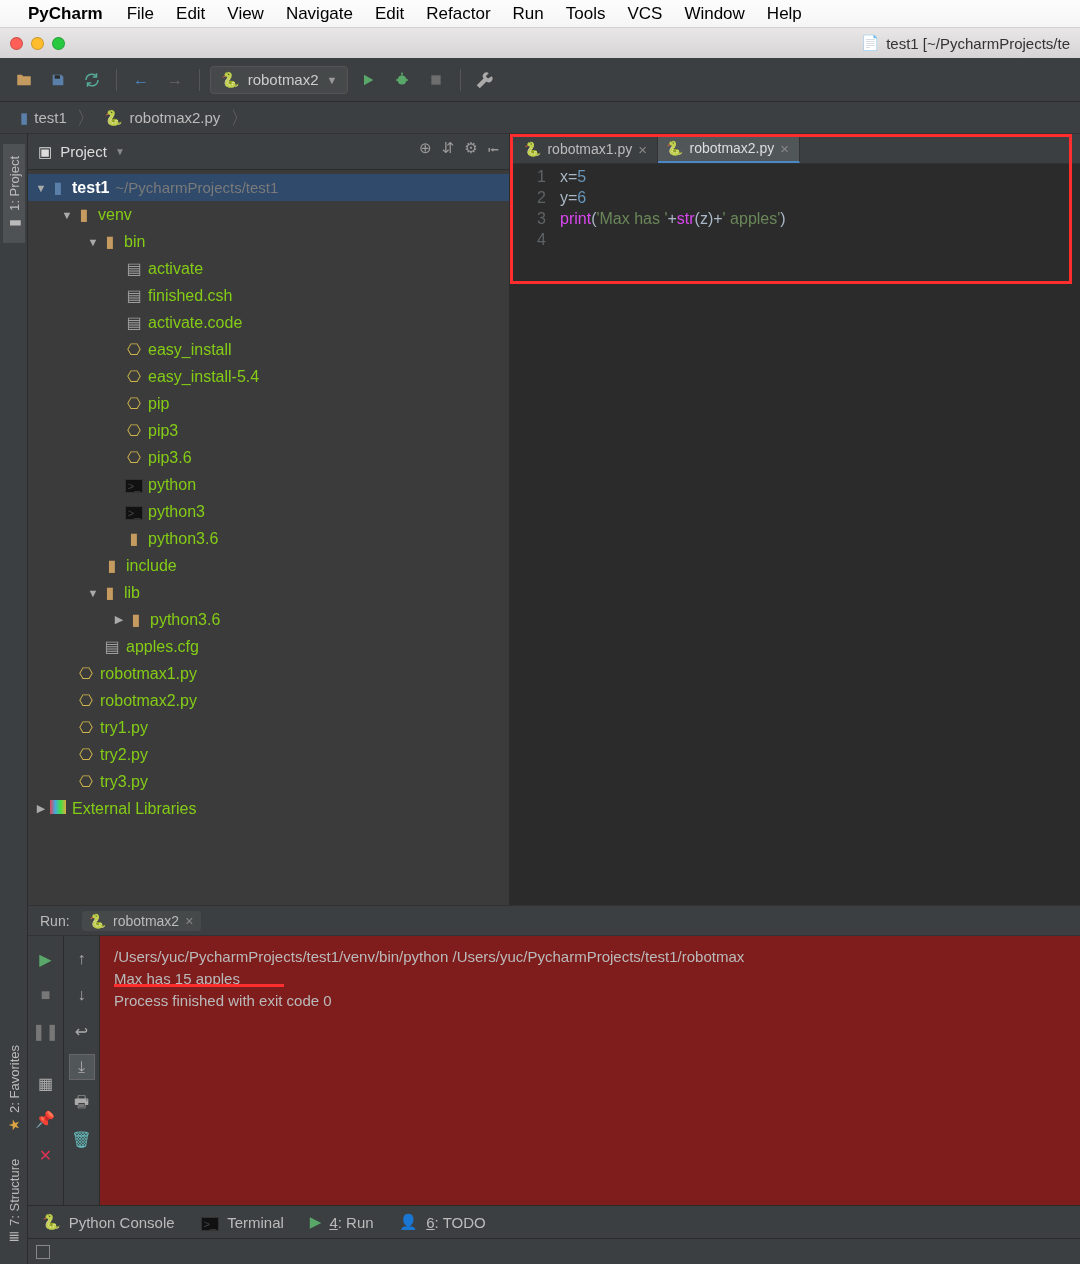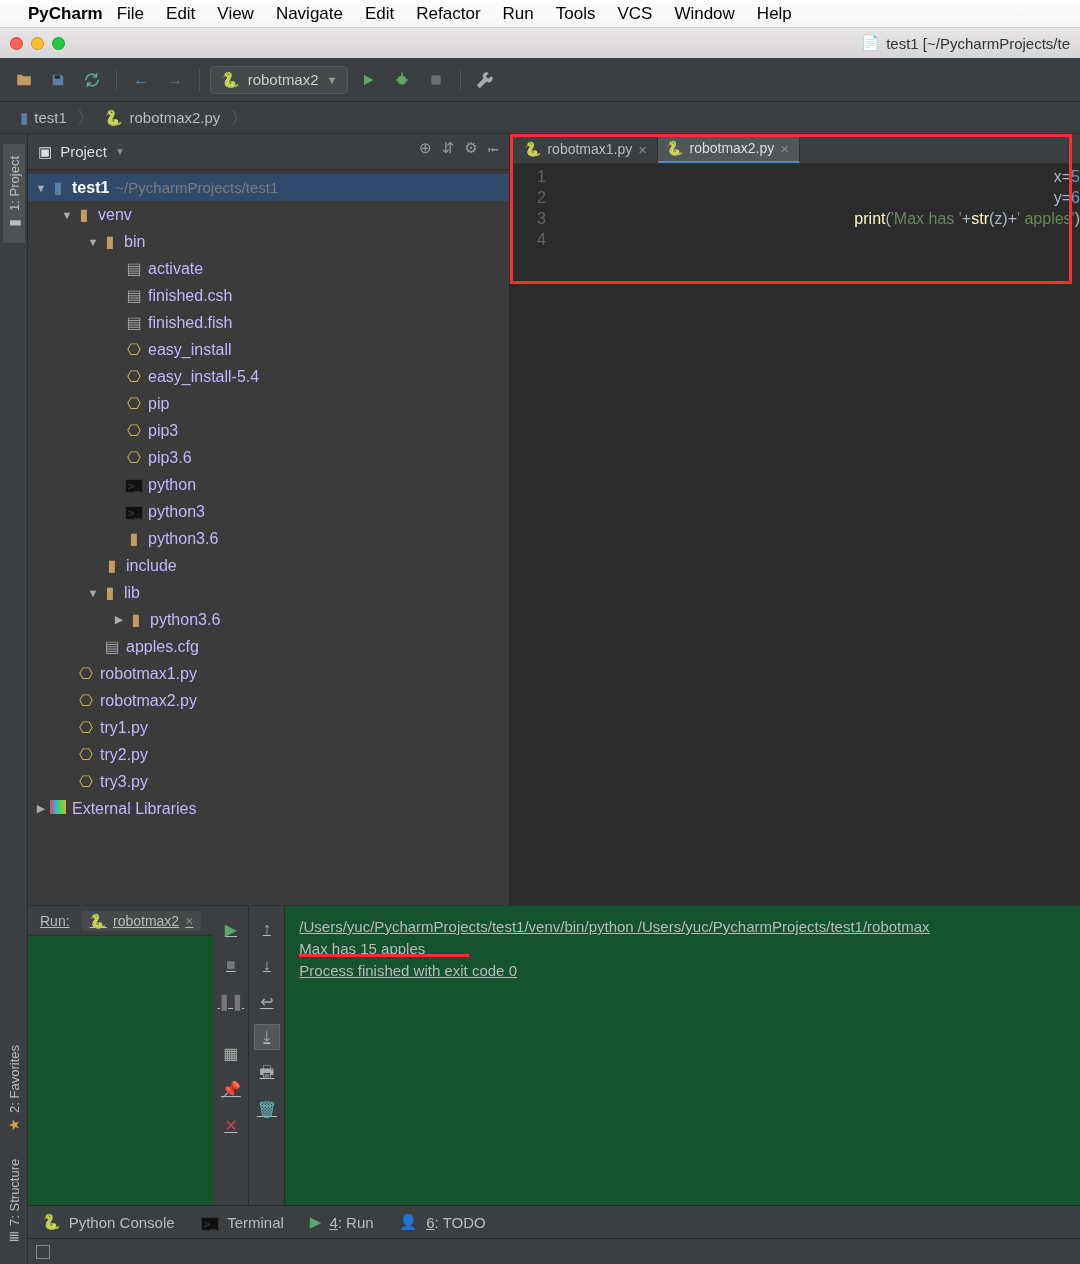--- a/index.html
+++ b/index.html
@@ -1,21 +1,21 @@
 <!DOCTYPE html>
 <html><head>
 <meta charset="utf-8">
 <style>
 * { margin: 0; padding: 0; box-sizing: border-box; font-family: -apple-system, "Helvetica Neue", Arial, sans-serif; }
 body { background: #3c3f41; color: #bbb; width: 1080px; height: 1264px; overflow: hidden; display: flex; flex-direction: column; }
 
 
 .mac-menubar { height: 28px; background: linear-gradient(#fdfdfd, #f5f5f5); display: flex; align-items: center; padding: 0 14px; font-size: 17px; color: #000; border-bottom: 1px solid #d0d0d0; }
 .mac-menubar .apple { font-size: 18px; margin-right: 14px; }
-.mac-menubar .app-name { font-weight: 700; margin-right: 14px; }
+.mac-menubar .app-name { font-weight: 700; margin-right: 24px; }
 .mac-menubar .menu-item { margin-right: 22px; cursor: default; }
 
 
 .titlebar { height: 30px; background: linear-gradient(#e8e6e6, #d6d4d4); display: flex; align-items: center; padding: 0 10px; position: relative; font-size: 15px; color: #333; }
 .traffic { display: flex; gap: 8px; }
 .traffic .dot { width: 13px; height: 13px; border-radius: 50%; border: 1px solid rgba(0,0,0,0.2); }
 .dot.red { background: #ff5f57; }
 .dot.yellow { background: #ffbd2e; }
 .dot.green { background: #28c940; }
 .titlebar .title-right { margin-left: auto; display: flex; align-items: center; gap: 6px; }
@@ -40,50 +40,50 @@
 
 .project-pane { width: 482px; background: #3b3b3b; display: flex; flex-direction: column; border-right: 1px solid #2b2b2b; }
 .project-header { height: 36px; background: #3c3f41; display: flex; align-items: center; padding: 0 10px; font-size: 15px; color: #ddd; border-bottom: 1px solid #2b2b2b; }
 .project-header .lbl { display: flex; align-items: center; gap: 8px; }
 .project-header .right { margin-left: auto; display: flex; gap: 10px; color: #999; }
 .tree { flex: 1; overflow: auto; font-size: 16px; padding: 4px 0; }
 .tree-row { display: flex; align-items: center; height: 27px; padding-left: 8px; white-space: nowrap; }
 .tree-row.selected { background: #2f4a6b; color: #fff; }
 .tree-row .arrow { width: 14px; color: #aaa; font-size: 11px; text-align: center; }
 .tree-row .ico { width: 20px; text-align: center; margin-right: 4px; }
-.tree-row .name { color: #c4b5fd; }
+.tree-row .name { color: #84cc16; }
 .tree-row .path { color: #7a7a7a; margin-left: 6px; font-size: 15px; }
 .folder-ico { color: #c69b5f; }
 .folder-blue { color: #5a7fa8; }
 .file-ico { color: #9e9e9e; }
 .py-ico { color: #cfb54b; }
 .term-ico { color: #444; background:#111; padding:0 2px; font-size:11px; border:1px solid #333;}
 .libs-ico { background: linear-gradient(90deg,#d45,#4ad,#4d4,#da4); width:16px; height:14px; display:inline-block; }
 
 .editor-pane { flex: 1; background: #2b2b2b; display: flex; flex-direction: column; position: relative; }
 .editor-tabs { height: 30px; display: flex; align-items: flex-end; background: #3c3f41; border-bottom: 1px solid #323232; padding-left: 6px; }
 .ed-tab { display: flex; align-items: center; height: 28px; padding: 0 10px 0 8px; font-size: 14px; color: #bbb; gap: 6px; border-right: 1px solid #323232; }
 .ed-tab.active { background: #515658; color: #ddd; border-bottom: 2px solid #4a88c7; }
 .ed-tab .close { color: #888; font-size: 15px; }
 .code-area { display: flex; flex: 1; font-family: "Menlo", "Consolas", monospace; font-size: 16px; line-height: 21px; padding-top: 2px; }
 .gutter-ln { width: 50px; text-align: right; color: #606366; padding-right: 14px; }
 .gutter-ln div { height: 21px; }
-.code-lines { flex: 1; text-align: right; }
+.code-lines { flex: 1; }
 .code-lines div { height: 21px; white-space: pre; }
 .tok-var { color: #a9b7c6; }
 .tok-op { color: #a9b7c6; }
 .tok-num { color: #6897bb; }
 .tok-str { color: #6a8759; }
 .tok-paren { color: #a9b7c6; }
 .tok-plus { color: #a9b7c6; }
-.tok-builtin { color: #fef9c3; }
+.tok-builtin { color: #d946ef; }
 .red-box { position: absolute; border: 3px solid #ff2e2e; pointer-events: none; }
 
 
-.run-pane { height: 300px; background: #14532d; border-top: 1px solid #323232; display: flex; flex-direction: row; text-decoration: underline; }
+.run-pane { height: 300px; background: #7f1d1d; border-top: 1px solid #323232; display: flex; flex-direction: column; }
 .run-header { height: 30px; background: #3c3f41; display: flex; align-items: center; padding: 0 12px; font-size: 14px; color: #bbb; gap: 12px; border-bottom: 1px solid #323232; }
 .run-body { flex: 1; display: flex; }
 .run-left-tools { width: 36px; background: #3c3f41; display: flex; flex-direction: column; align-items: center; padding: 10px 0; gap: 10px; border-right: 1px solid #2b2b2b; }
 .run-left-tools2 { width: 36px; background: #3c3f41; display: flex; flex-direction: column; align-items: center; padding: 10px 0; gap: 10px; border-right: 1px solid #2b2b2b; }
 .run-left-tools .ti, .run-left-tools2 .ti { width: 26px; height: 26px; display:flex; align-items:center; justify-content:center; color:#aaa; font-size:16px; }
 .run-left-tools2 .ti.sel { background:#515658; border:1px solid #666; }
 .run-output { flex: 1; padding: 10px 14px; font-family: "Menlo","Consolas",monospace; font-size: 15px; line-height: 22px; color: #bababa; position: relative; }
 .red-underline { position:absolute; height:3px; background:#ff2e2e; }
 
 
@@ -259,21 +259,21 @@
           <div class="tree-row" style="padding-left:96px">
               <span class="ico file-ico">▤</span>
               <span class="name">activate</span>
             </div>
           <div class="tree-row" style="padding-left:96px">
               <span class="ico file-ico">▤</span>
               <span class="name">finished.csh</span>
             </div>
           <div class="tree-row" style="padding-left:96px">
               <span class="ico file-ico">▤</span>
-              <span class="name">finished.fish</span>
+              <span class="name">activate.code</span>
             </div>
           <div class="tree-row" style="padding-left:96px">
               <span class="ico py-ico">⎔</span>
               <span class="name">easy_install</span>
             </div>
           <div class="tree-row" style="padding-left:96px">
               <span class="ico py-ico">⎔</span>
               <span class="name">easy_install-5.4</span>
             </div>
           <div class="tree-row" style="padding-left:96px">

